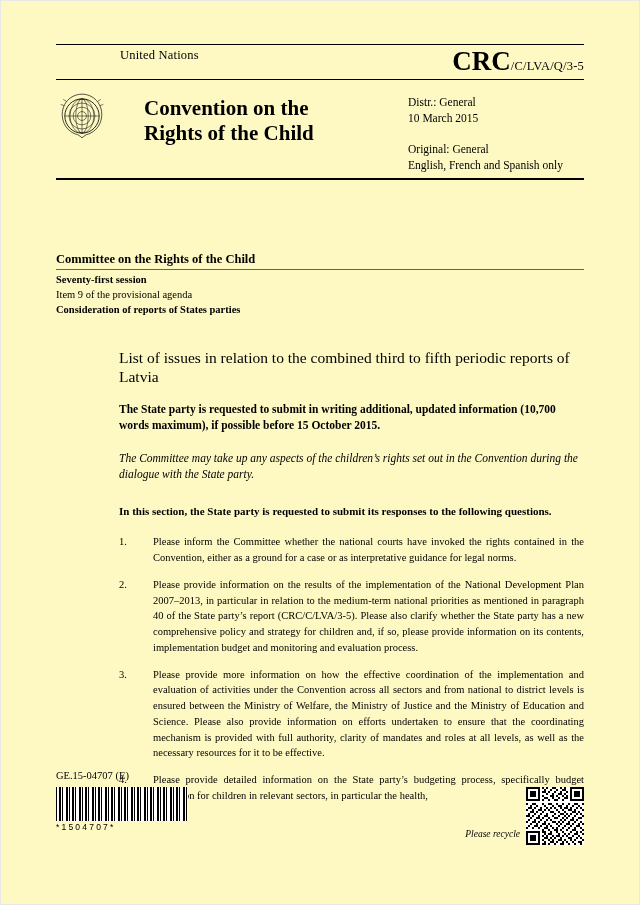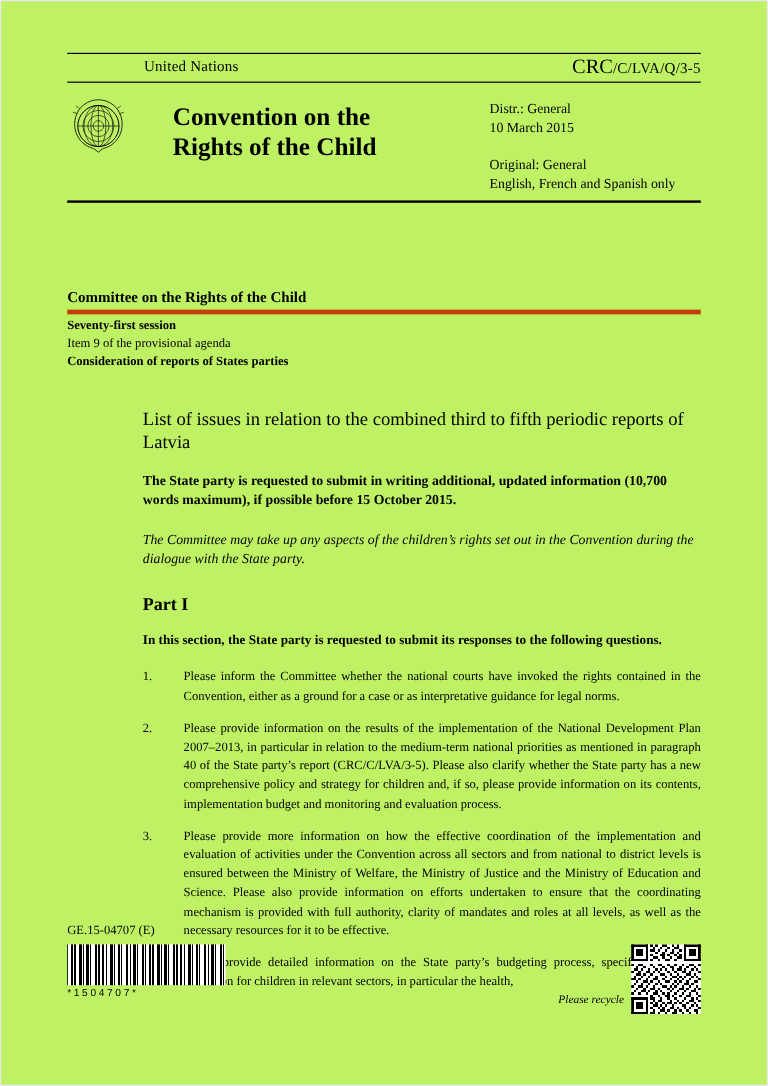--- a/index.html
+++ b/index.html
@@ -9,21 +9,21 @@
   }
   body {
     width: 640px;
     height: 905px;
     font-family: "Liberation Serif", serif;
   }
   .page {
     position: relative;
     width: 640px;
     height: 905px;
-    background: #bef264;
+    background: #fef9c3;
     box-sizing: border-box;
     overflow: hidden;
   }
   .content {
     position: absolute;
     left: 56px;
     top: 44px;
     width: 528px;
   }
 
@@ -46,22 +46,23 @@
     flex: 1 1 auto;
     letter-spacing: 0.2px;
   }
   .hdr-symbol {
     flex: 0 0 auto;
     text-align: right;
     padding: 1px 0 2px 0;
     white-space: nowrap;
   }
   .hdr-symbol .big {
-    font-size: 17px;
+    font-size: 27px;
     letter-spacing: 0px;
+    font-weight: bold;
   }
   .hdr-symbol .small {
     font-size: 12.5px;
     letter-spacing: 0.2px;
   }
   .hdr-mid-rule {
     border-top: 1px solid #000;
     width: 100%;
   }
   .hdr-main {
@@ -105,21 +106,21 @@
     height: 52px;
   }
 
   
   .body-block {
     margin-top: 72px;
   }
   .cmt-title {
     font-size: 12.5px;
     font-weight: bold;
-    border-bottom: 4px solid #c2410c;
+    border-bottom: 1px solid #c2410c;
     padding-bottom: 2px;
     margin-bottom: 3px;
   }
   .cmt-line {
     font-size: 10.5px;
     line-height: 1.42;
   }
   .cmt-line.bold {
     font-weight: bold;
   }
@@ -279,21 +280,20 @@
       <div class="cmt-title">Committee on the Rights of the Child</div>
       <div class="cmt-line bold">Seventy-first session</div>
       <div class="cmt-line">Item 9 of the provisional agenda</div>
       <div class="cmt-line bold">Consideration of reports of States parties</div>
     </div>
 
     <div class="main-col">
       <h1 class="doc-title">List of issues in relation to the combined third to fifth periodic reports of Latvia</h1>
       <p class="lead">The State party is requested to submit in writing additional, updated information (10,700 words maximum), if possible before 15 October 2015.</p>
       <p class="italic-note">The Committee may take up any aspects of the children’s rights set out in the Convention during the dialogue with the State party.</p>
-      <h2 class="part">Part I</h2>
       <p class="intro">In this section, the State party is requested to submit its responses to the following questions.</p>
 
       <p class="para">
         <span class="num">1.</span><span>Please inform the Committee whether the national courts have invoked the rights contained in the Convention, either as a ground for a case or as interpretative guidance for legal norms.</span>
       </p>
       <p class="para">
         <span class="num">2.</span><span>Please provide information on the results of the implementation of the National Development Plan 2007–2013, in particular in relation to the medium-term national priorities as mentioned in paragraph 40 of the State party’s report (CRC/C/LVA/3-5). Please also clarify whether the State party has a new comprehensive policy and strategy for children and, if so, please provide information on its contents, implementation budget and monitoring and evaluation process.</span>
       </p>
       <p class="para">
         <span class="num">3.</span><span>Please provide more information on how the effective coordination of the implementation and evaluation of activities under the Convention across all sectors and from national to district levels is ensured between the Ministry of Welfare, the Ministry of Justice and the Ministry of Education and Science. Please also provide information on efforts undertaken to ensure that the coordinating mechanism is provided with full authority, clarity of mandates and roles at all levels, as well as the necessary resources for it to be effective.</span>

